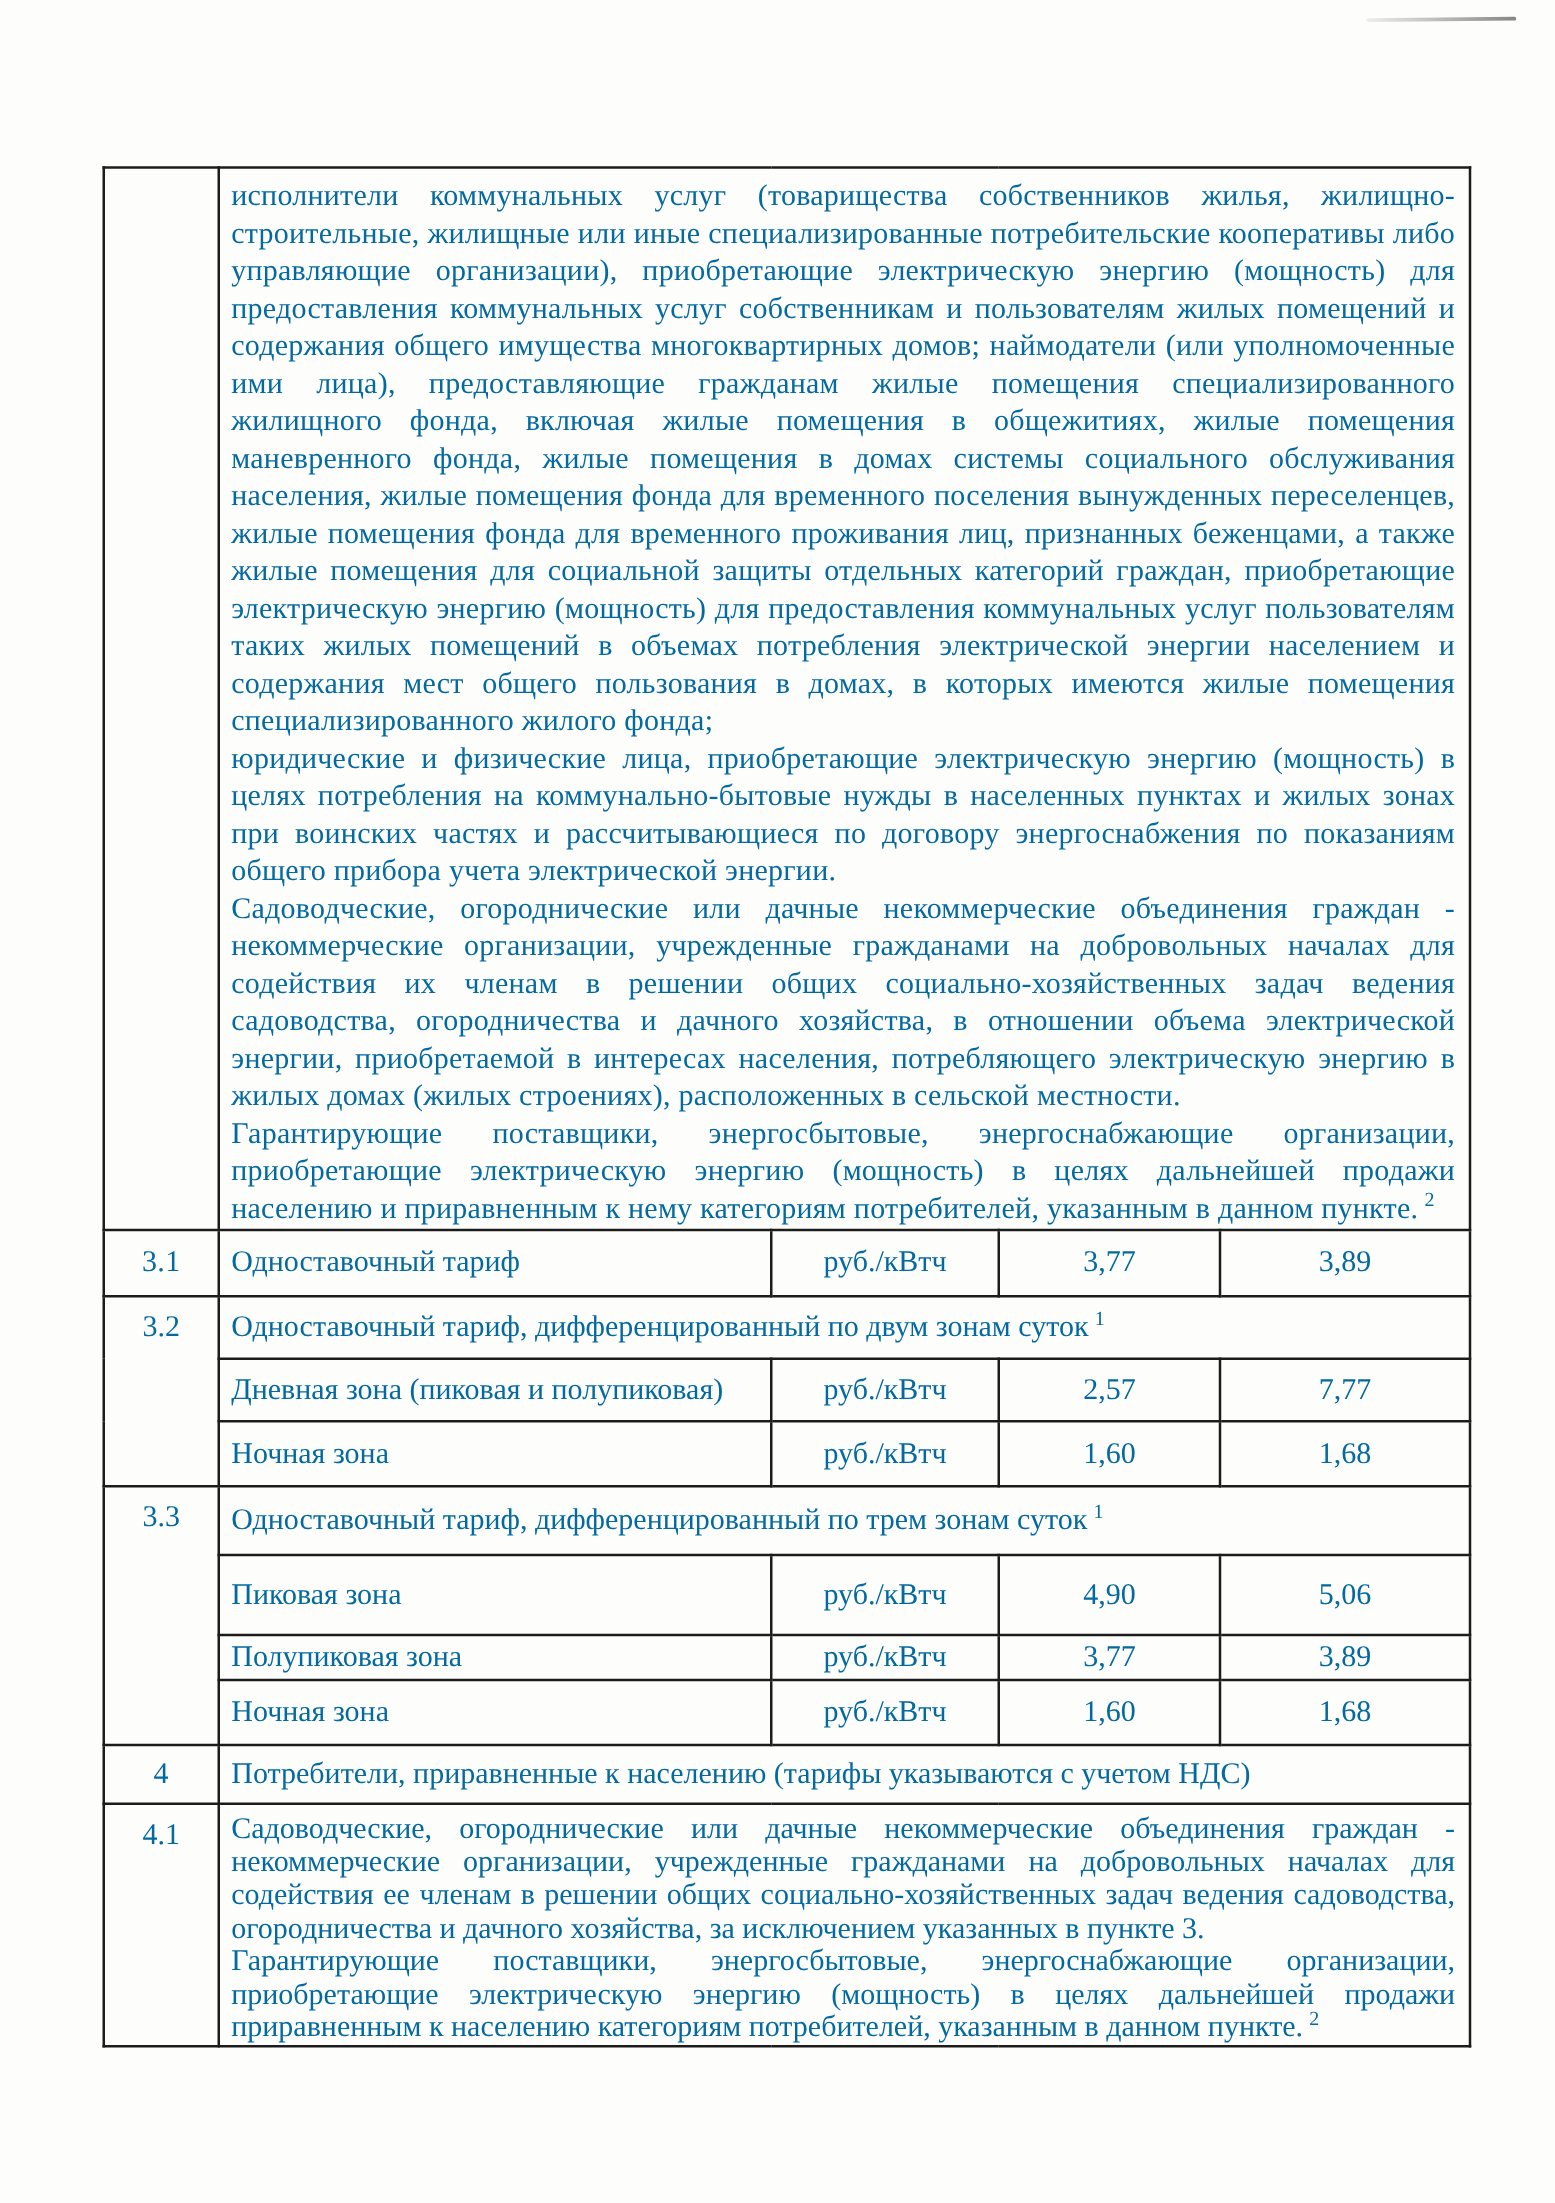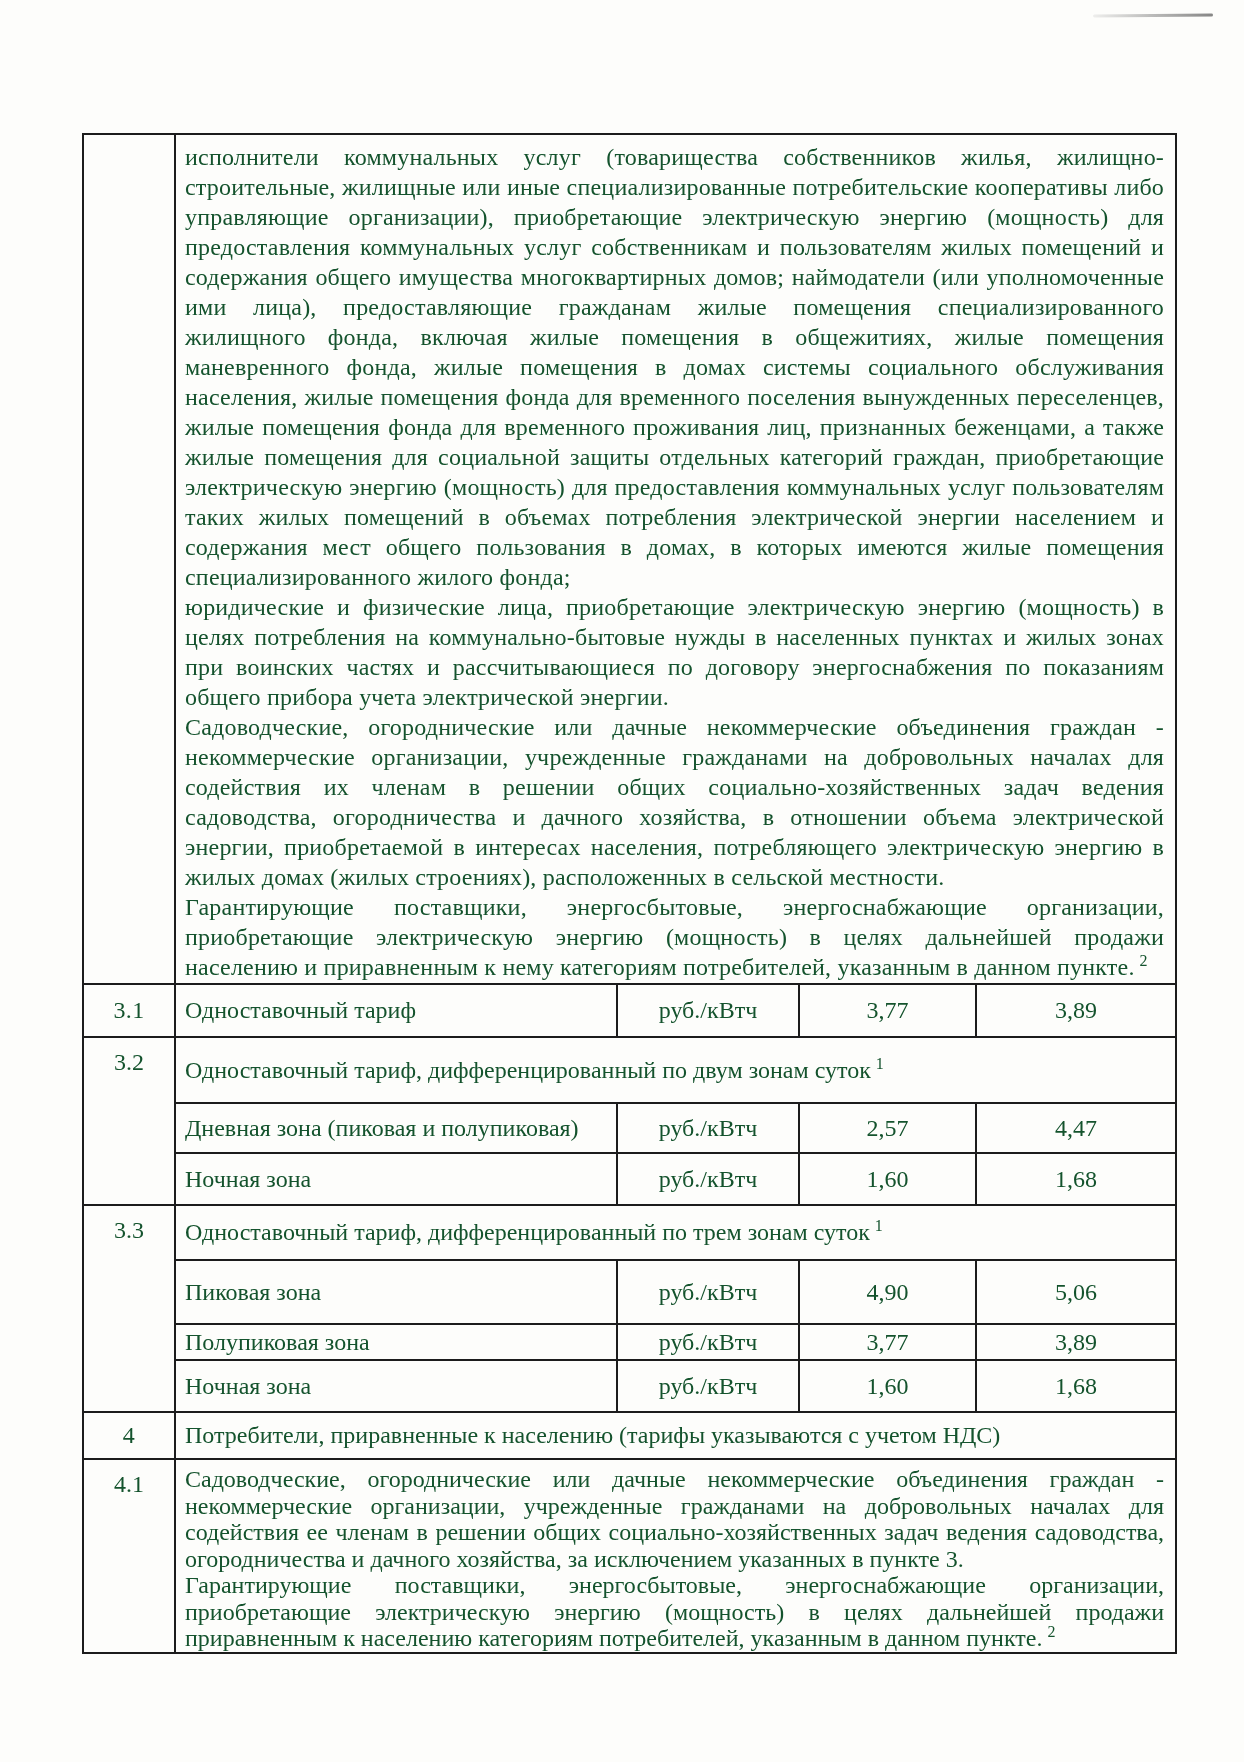--- a/index.html
+++ b/index.html
@@ -29,21 +29,21 @@
     position: absolute;
     left: 82px;
     top: 133px;
     width: 1095px;
     border-collapse: collapse;
     table-layout: fixed;
   }
   .doc-table td {
     border: 2px solid #1c1c1c;
     font-size: 24px;
-    color: #14532d;
+    color: #0369a1;
     overflow: hidden;
   }
   td.num {
     text-align: center;
     vertical-align: middle;
     letter-spacing: 0.3px;
   }
   td.num-top {
     text-align: center;
     vertical-align: top;
@@ -107,29 +107,29 @@
   </tr>
 
   <tr style="height:53px;">
     <td class="num">3.1</td>
     <td class="label-cell">Одноставочный тариф</td>
     <td class="unit-cell">руб./кВтч</td>
     <td class="value-cell">3,77</td>
     <td class="value-cell">3,89</td>
   </tr>
 
-  <tr style="height:66px;font-family:Liberation Serif, serif;">
+  <tr style="height:50px;font-family:Liberation Serif, serif;">
     <td class="num-top" rowspan="3">3.2</td>
     <td class="label-cell" colspan="4"><span>Одноставочный тариф, дифференцированный по двум зонам суток</span><sup class="fn">1</sup></td>
   </tr>
   <tr style="height:50px;">
     <td class="label-cell">Дневная зона (пиковая и полупиковая)</td>
     <td class="unit-cell">руб./кВтч</td>
     <td class="value-cell">2,57</td>
-    <td class="value-cell">4,47</td>
+    <td class="value-cell">7,77</td>
   </tr>
   <tr style="height:52px;">
     <td class="label-cell">Ночная зона</td>
     <td class="unit-cell">руб./кВтч</td>
     <td class="value-cell">1,60</td>
     <td class="value-cell">1,68</td>
   </tr>
 
   <tr style="height:55px;">
     <td class="num-top" rowspan="4">3.3</td>

